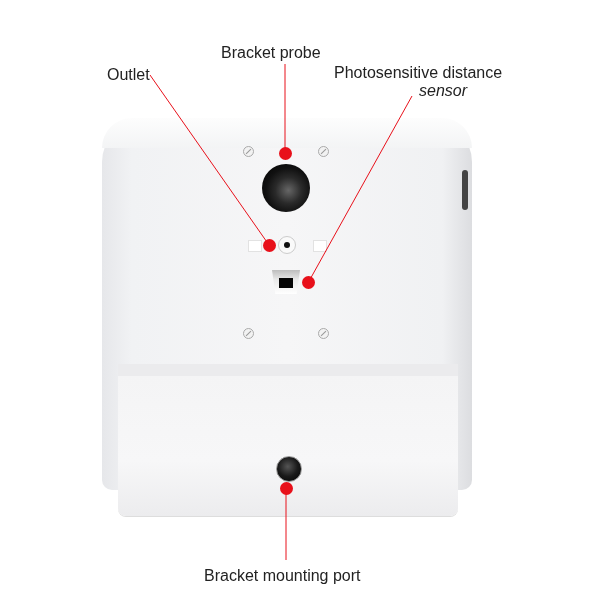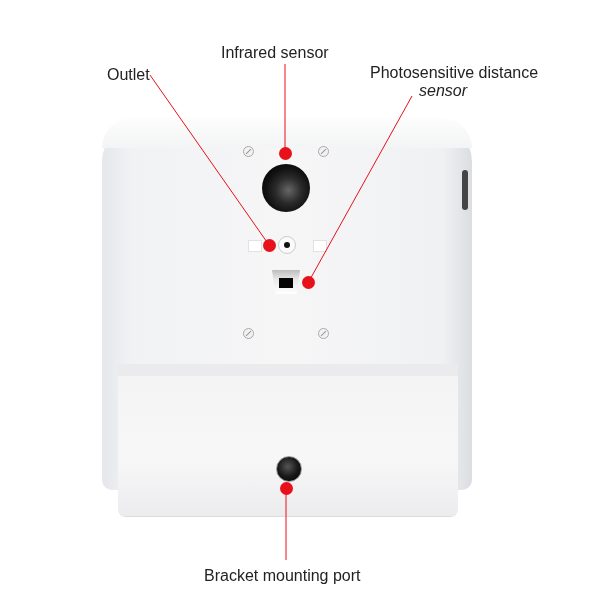--- a/index.html
+++ b/index.html
@@ -57,16 +57,16 @@
   <line x1="412" y1="96" x2="308" y2="283" stroke="#e8101a" stroke-width="1"></line>
   <line x1="286" y1="488" x2="286" y2="560" stroke="#e8101a" stroke-width="1"></line>
 </svg>
 
 <div class="dot" style="left:279px;top:147px;"></div>
 <div class="dot" style="left:263px;top:239px;"></div>
 <div class="dot" style="left:302px;top:276px;"></div>
 <div class="dot" style="left:280px;top:482px;"></div>
 
 <div class="label" style="left:107px;top:66px;">Outlet</div>
-<div class="label" style="left:221px;top:44px;">Infrared sensor</div>
-<div class="label" style="left:370px;top:64px;">Photosensitive distance</div>
+<div class="label" style="left:221px;top:44px;">Bracket probe</div>
+<div class="label" style="left:334px;top:64px;">Photosensitive distance</div>
 <div class="label" style="left:419px;top:82px;font-style:italic;">sensor</div>
 <div class="label" style="left:204px;top:567px;">Bracket mounting port</div>
 
 </body></html>

